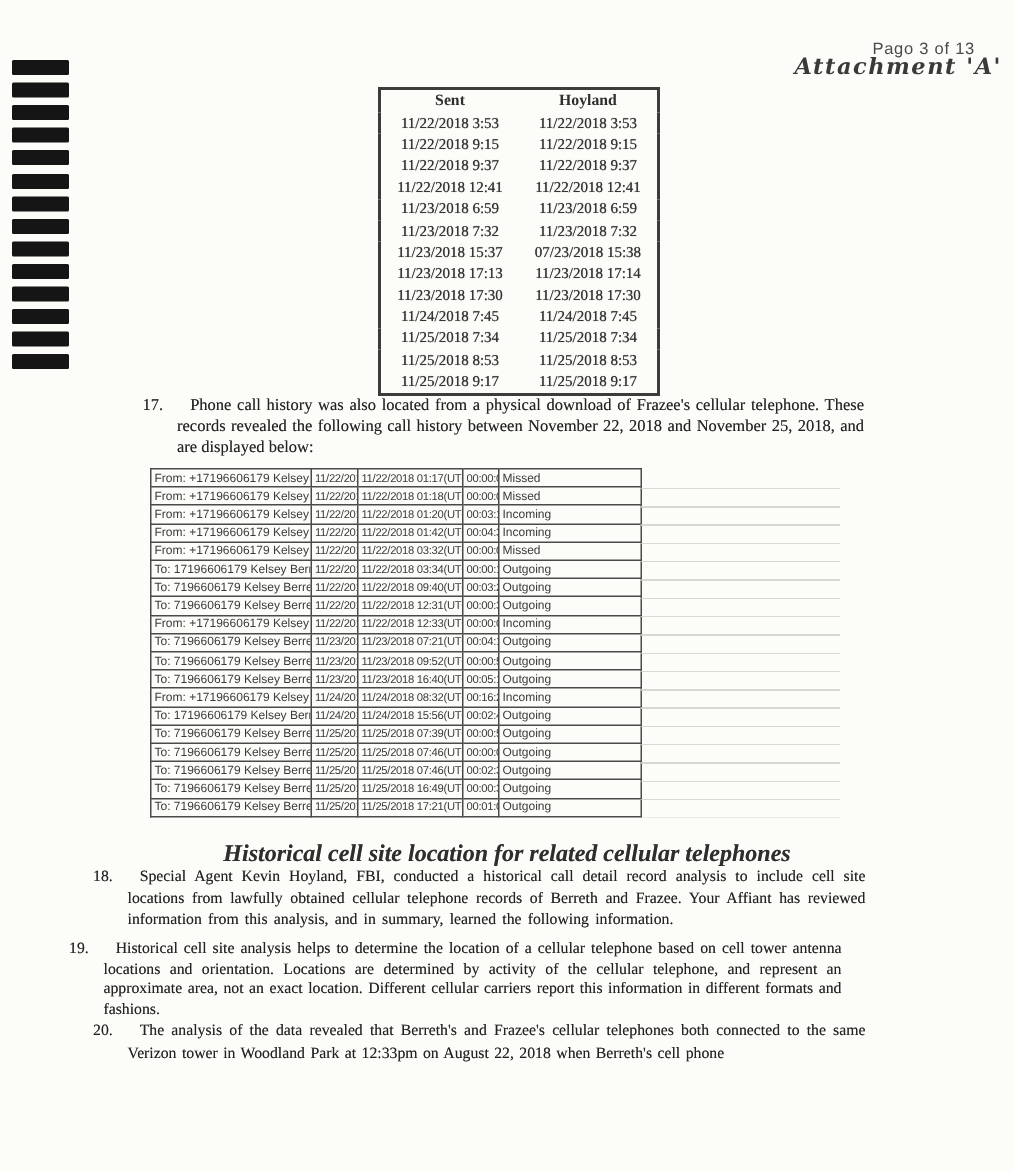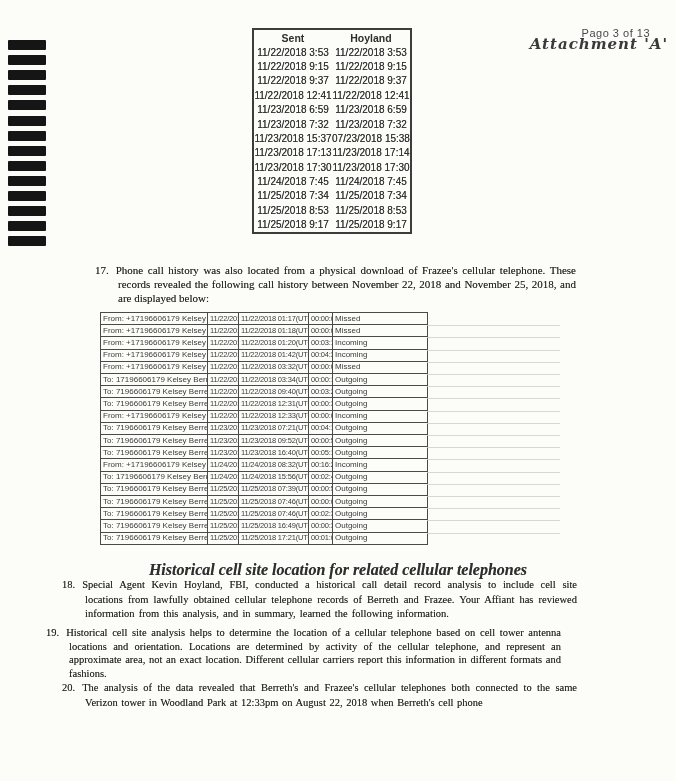--- a/index.html
+++ b/index.html
@@ -27,23 +27,23 @@
     font-size:11px;color:#4a4a4a;letter-spacing:.5px;
   }
 
   
   .redactions{position:absolute;left:8px;top:40px;width:40px;height:215px;}
   .redact-bar{position:absolute;left:0;width:38px;height:10px;background:#151515;border-radius:1px;}
 
   
   table{border-collapse:collapse;}
   .t1{
-    position:absolute;left:252px;top:28px;width:160px;height:206px;
+    position:absolute;left:252px;top:58px;width:188px;height:206px;
     border:2px solid #3c3c3c;
-    font-family:Liberation Sans, sans-serif;
+    font-family:Liberation Serif, serif;
     font-size:10px;color:#333;
     table-layout:fixed;
   }
   .t1 th{
     font-weight:bold;font-size:10.5px;color:#2e2e2e;
     text-align:center;vertical-align:middle;height:15px;padding:0;
   }
   .t1 td{
     text-align:center;vertical-align:middle;height:13.6px;padding:0;
     text-shadow:0 0 0.5px rgba(40,40,40,.8);
@@ -57,21 +57,21 @@
     text-shadow:0 0 0.4px rgba(40,40,40,.55);
   }
   .p17{left:95px;top:263px;width:458px;font-size:11px;line-height:14px;
        padding-left:23px;text-indent:-23px;}
   .p18{left:62px;top:578px;width:492px;font-size:10.5px;line-height:14.5px;
        padding-left:23px;text-indent:-23px;word-spacing:1.5px;}
   .p19{left:46px;top:626px;width:492px;font-size:10.5px;line-height:13.5px;
        padding-left:23px;text-indent:-23px;word-spacing:1px;}
   .p20{left:62px;top:681px;width:492px;font-size:10.5px;line-height:14.5px;
        padding-left:23px;text-indent:-23px;word-spacing:1px;}
-  .pnum{margin-right:7px;}
+  .pnum{margin-right:18px;}
 
   
   .t2{
     position:absolute;left:100px;top:312px;width:327px;height:233px;
     border:1.5px solid #3c3c3c;
     font-family:"Liberation Sans", sans-serif;
     font-size:8px;color:#3a3a3a;
     table-layout:fixed;
   }
   .t2 td{

